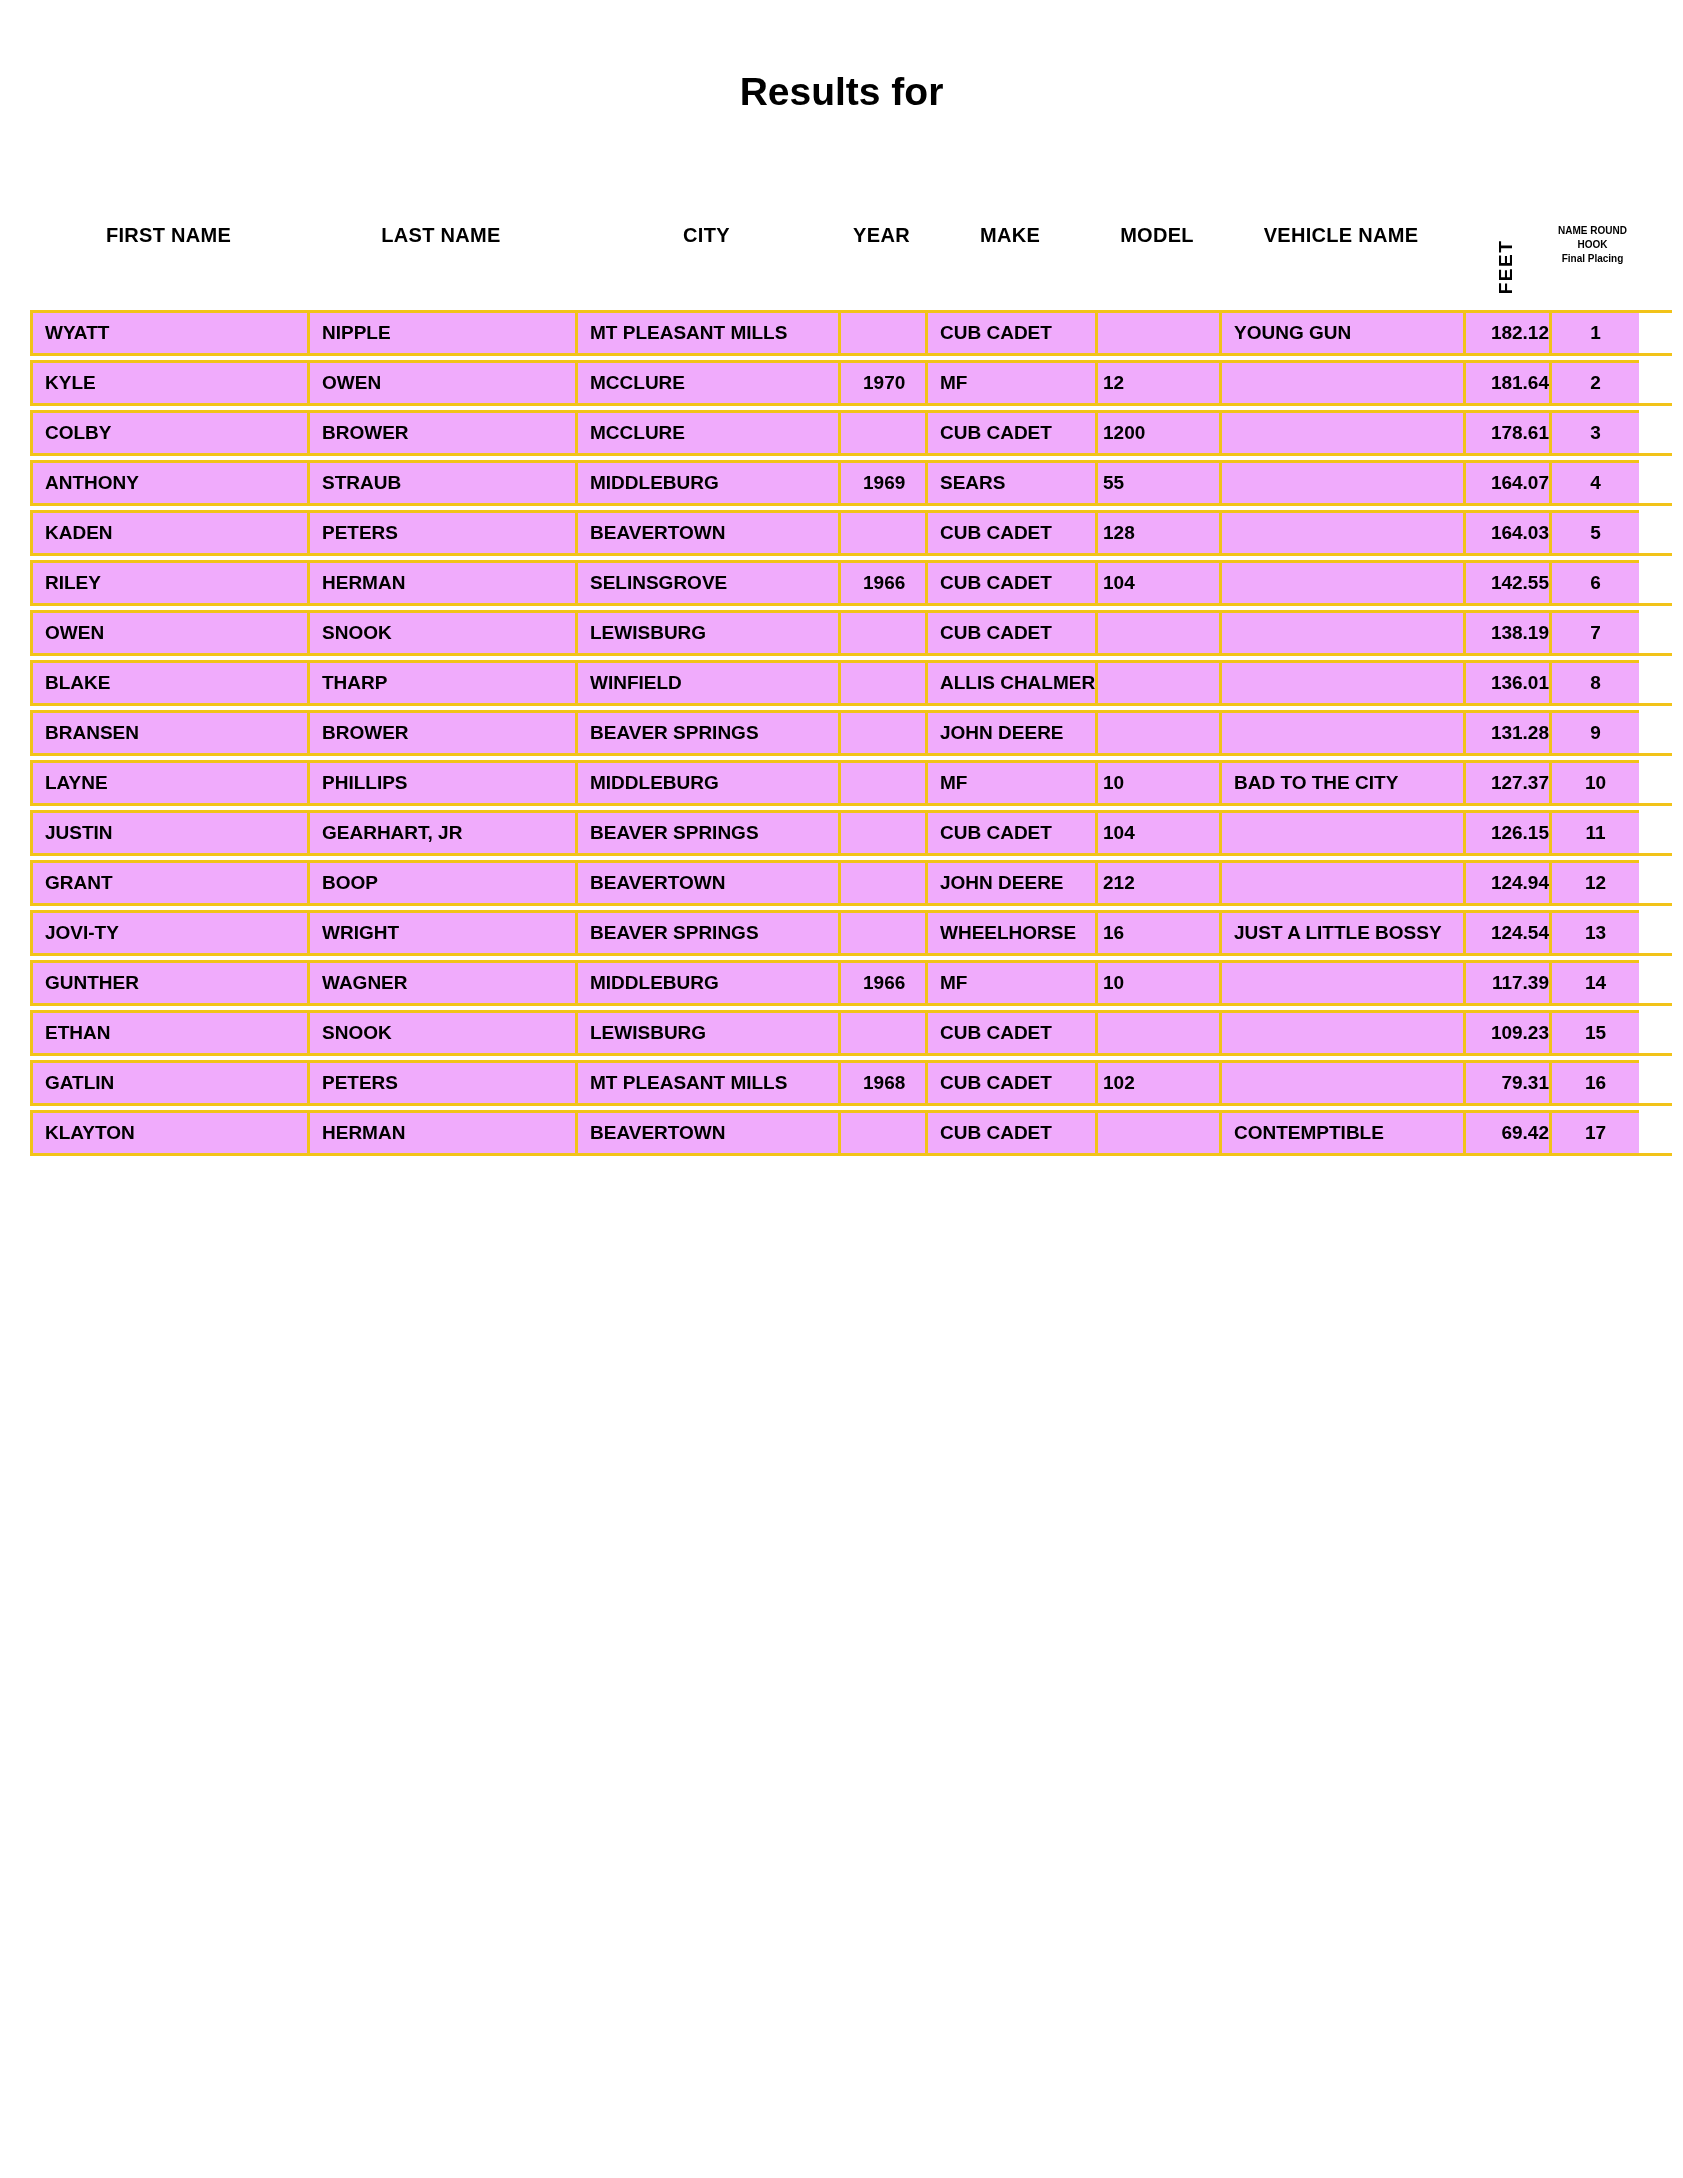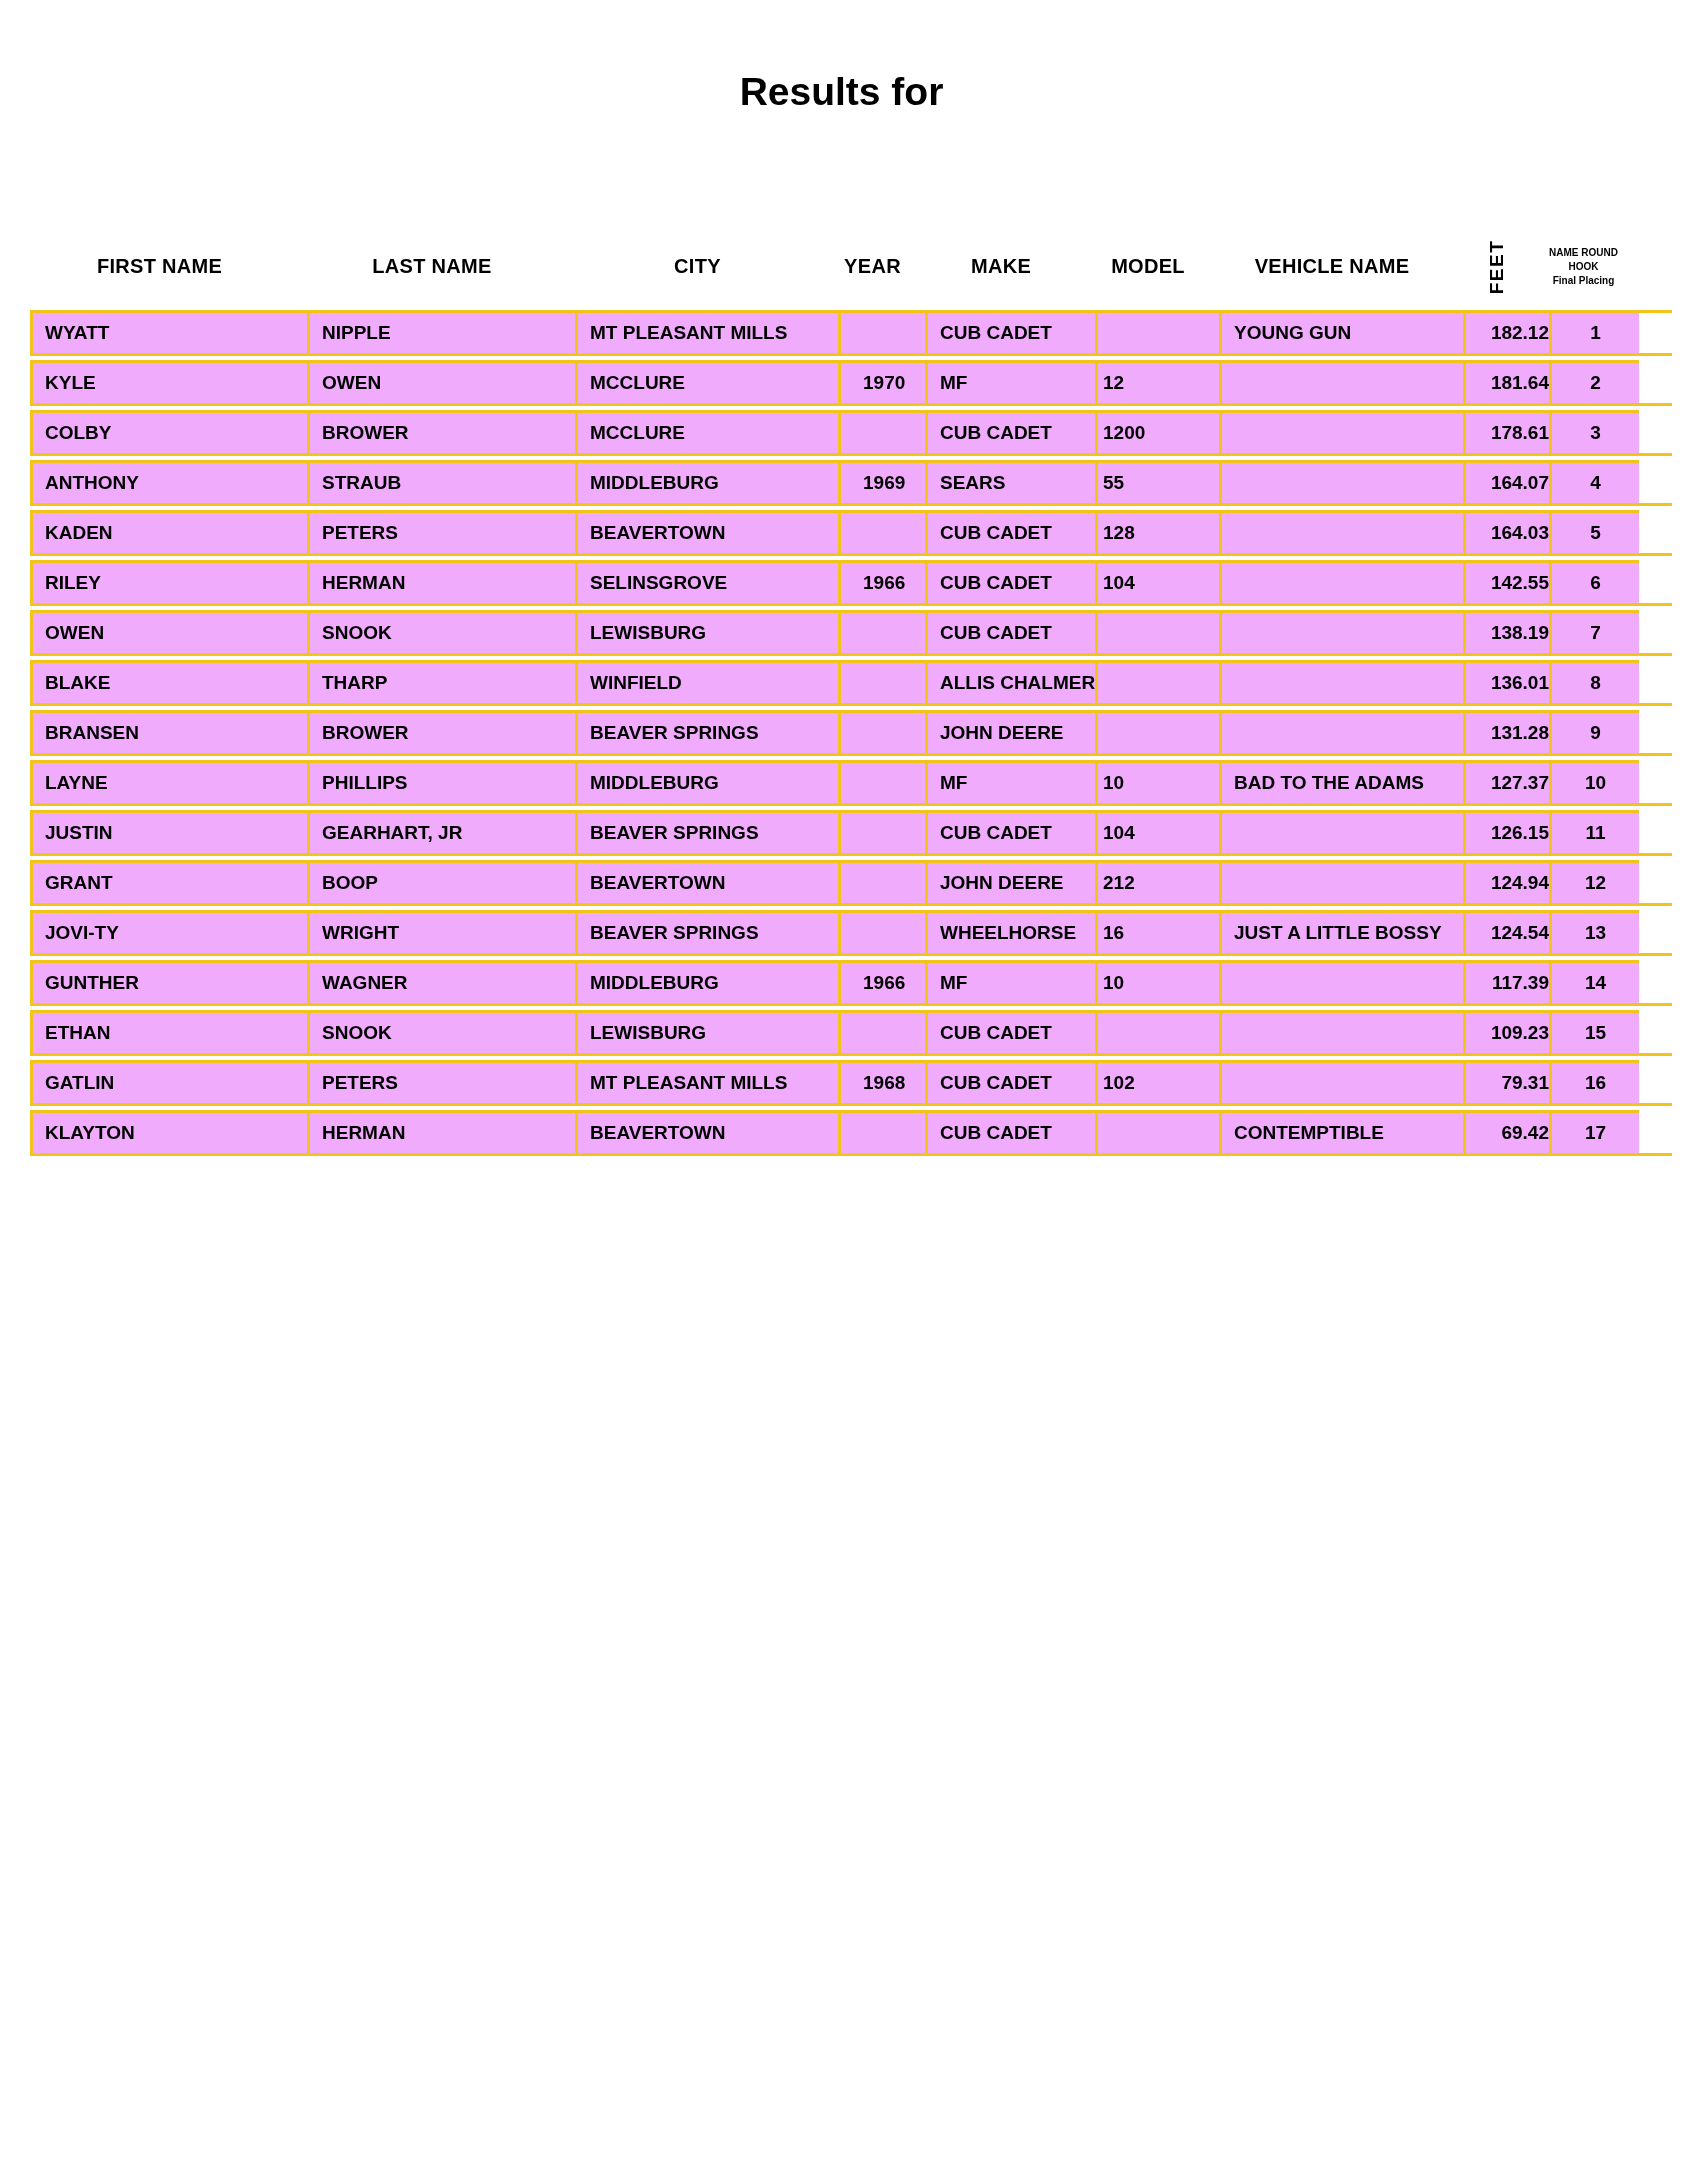--- a/index.html
+++ b/index.html
@@ -18,22 +18,22 @@
     text-align:center;font-size:39px;font-weight:bold;
     white-space:pre;
   }
   .title2{
     position:absolute;top:87px;left:0;width:1683px;
     text-align:center;font-size:43px;font-weight:bold;
     white-space:pre;letter-spacing:-0.5px;
   }
   
   .thead{
-    position:absolute;left:21px;top:196px;height:85px;
-    display:flex;align-items:center;
+    position:absolute;left:30px;top:196px;height:85px;
+    display:flex;
   }
   .hcell{
     box-sizing:border-box;
     text-align:center;font-size:20px;font-weight:bold;
     letter-spacing:0.3px;
   }
   .hcell.c-feet{
     display:flex;align-items:center;justify-content:center;height:85px;
   }
   .feet-rot{
@@ -230,21 +230,21 @@
       <div class="tcell c-place">9</div>
     </div>
 
     <div class="trow">
       <div class="tcell c-first">LAYNE</div>
       <div class="tcell c-last">PHILLIPS</div>
       <div class="tcell c-city">MIDDLEBURG</div>
       <div class="tcell c-year"></div>
       <div class="tcell c-make">MF</div>
       <div class="tcell c-model">10</div>
-      <div class="tcell c-vehicle">BAD TO THE ADAMS</div>
+      <div class="tcell c-vehicle">BAD TO THE CITY</div>
       <div class="tcell c-feet">127.37</div>
       <div class="tcell c-place">10</div>
     </div>
 
     <div class="trow">
       <div class="tcell c-first">JUSTIN</div>
       <div class="tcell c-last">GEARHART, JR</div>
       <div class="tcell c-city">BEAVER SPRINGS</div>
       <div class="tcell c-year"></div>
       <div class="tcell c-make">CUB CADET</div>

